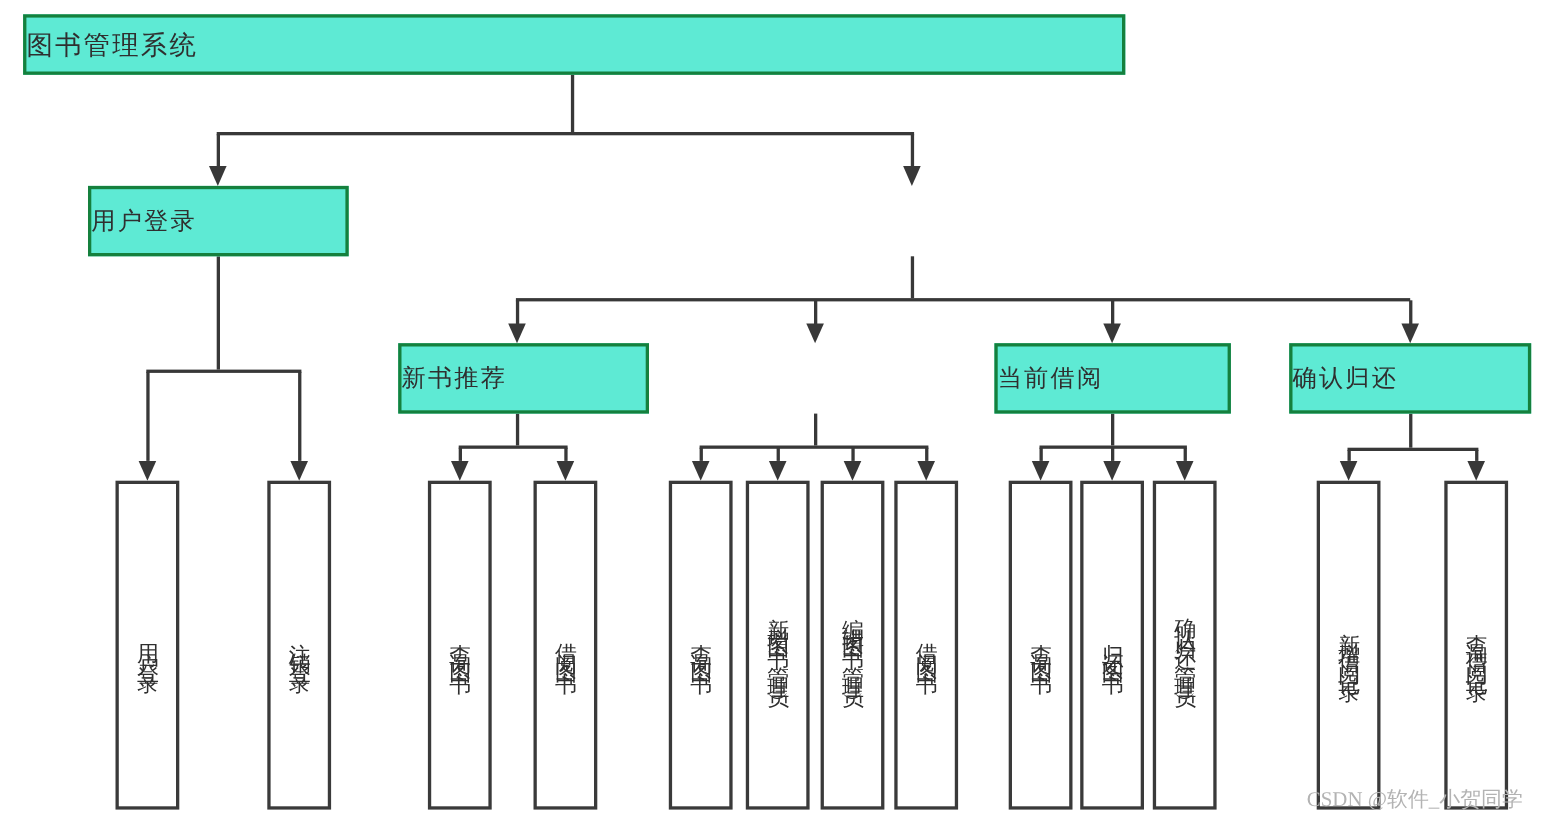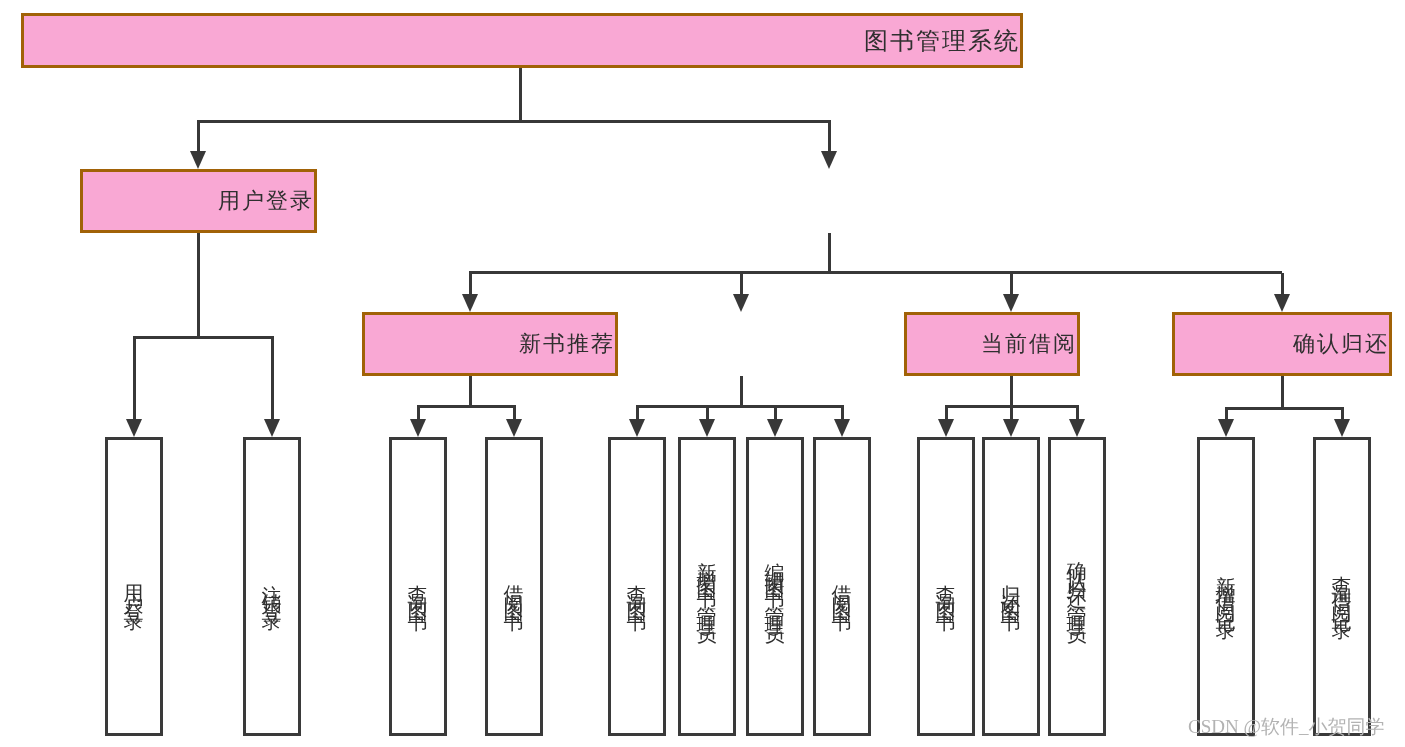--- a/index.html
+++ b/index.html
@@ -8,25 +8,25 @@
     width: 1405px;
     height: 747px;
     background: #ffffff;
     overflow: hidden;
     font-family: "Liberation Serif", "DejaVu Serif", serif;
   }
   
   .nodebox {
     position: absolute;
     box-sizing: border-box;
-    border: 3px solid #a16207;
-    background: #f9a8d4;
+    border: 3px solid #15803d;
+    background: #5eead4;
     display: flex;
     align-items: center;
-    justify-content: flex-end;
+    justify-content: flex-start;
     color: #2f2f2f;
   }
   .nodebox.root  { font-size: 24px; letter-spacing: 2px; }
   .nodebox.level { font-size: 22px; letter-spacing: 2px; }
   .vbox {
     position: absolute;
     box-sizing: border-box;
     top: 437px;
     height: 299px;
     width: 58px;
@@ -130,24 +130,24 @@
   <div class="arrow" style="left:1334px;top:419px"></div>
 
   <div class="nodebox root" style="left:21px;top:13px;width:1002px;height:55px">
     <span>图书管理系统</span>
   </div>
 
   <div class="nodebox level" style="left:80px;top:169px;width:237px;height:64px">
     <span>用户登录</span>
   </div>
 
-  <div class="nodebox level" style="left:362px;top:312px;width:256px;height:64px">
+  <div class="nodebox level" style="left:362px;top:312px;width:228px;height:64px">
     <span>新书推荐</span>
   </div>
-  <div class="nodebox level" style="left:904px;top:312px;width:176px;height:64px">
+  <div class="nodebox level" style="left:904px;top:312px;width:215px;height:64px">
     <span>当前借阅</span>
   </div>
   <div class="nodebox level" style="left:1172px;top:312px;width:220px;height:64px">
     <span>确认归还</span>
   </div>
 
   <div class="vbox" style="left:105px">
     <span class="vtext">用户登录</span>
   </div>
   <div class="vbox" style="left:243px">

